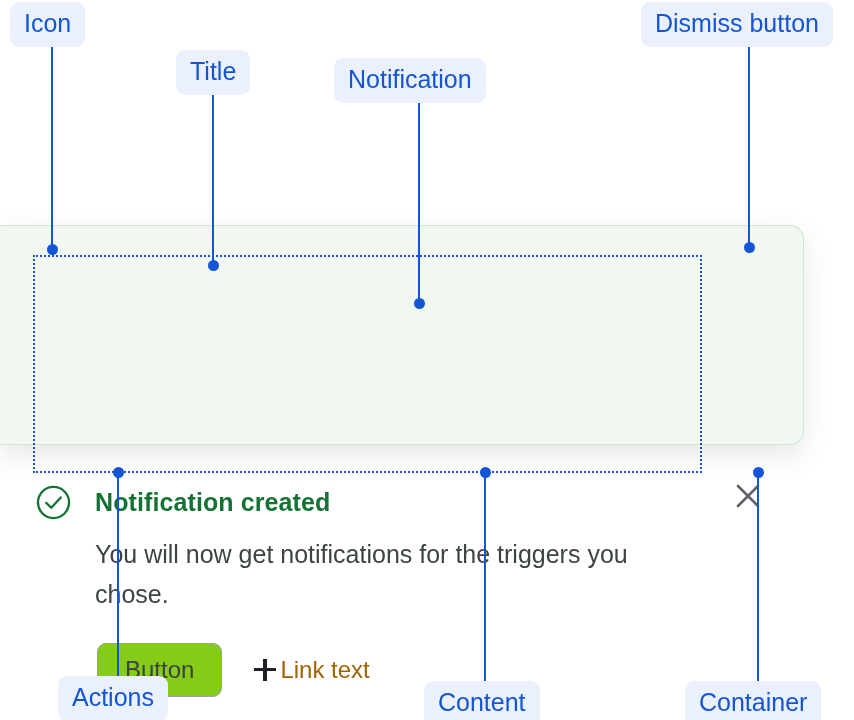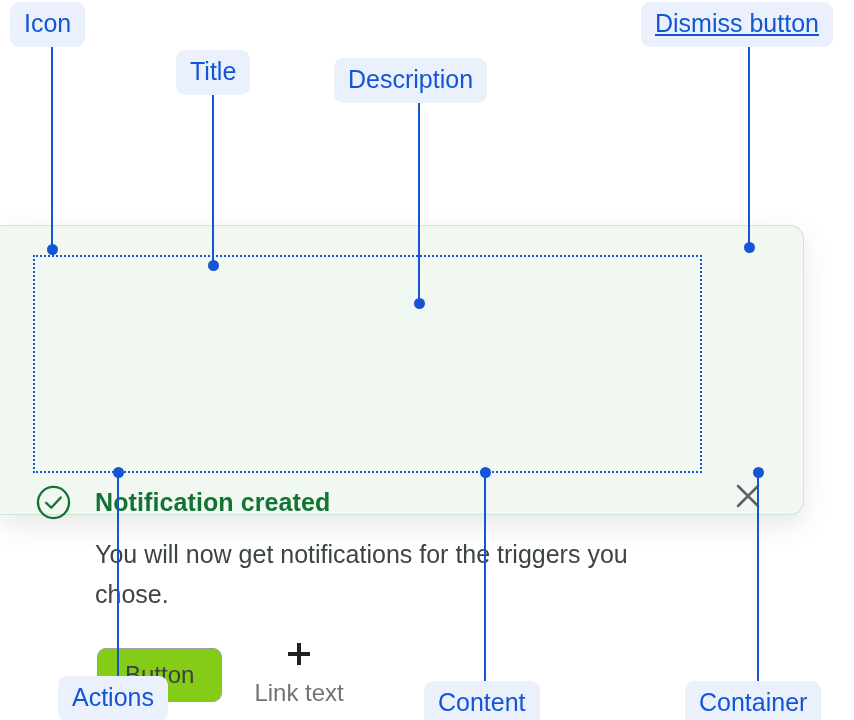--- a/index.html
+++ b/index.html
@@ -49,21 +49,21 @@
     border-radius: 50%;
     background: #1455d6;
   }
 
   
   #alert-container {
     position: absolute;
     left: 0px;
     top: 225px;
     width: 804px;
-    height: 290px;
+    height: 220px;
     background: #f0f8f1;
     border: 1px solid #cfe6d4;
     border-left: none;
     border-radius: 0 14px 14px 0;
     box-sizing: border-box;
     box-shadow: 0 10px 26px rgba(60, 70, 65, 0.13);
   }
 
   
   #content-outline {
@@ -123,25 +123,24 @@
     font-size: 24px;
     font-family: "Liberation Sans", sans-serif;
     padding: 12px 27px;
     line-height: 1.15;
     cursor: pointer;
   }
   #action-link {
     display: flex;
     align-items: center;
     margin-left: 32px;
-    color: #737373;
+    color: #a16207;
     font-size: 24px;
     cursor: pointer;
-    gap: 14px;
-    flex-direction: column;
+    gap: 4px;
   }
   #plus-icon {
     position: relative;
     display: inline-block;
     width: 22px;
     height: 22px;
   }
   #plus-icon::before, #plus-icon::after {
     content: "";
     position: absolute;
@@ -204,20 +203,20 @@
       <div class="leader-dot" style="left: 112.5px; top: 466.5px;"></div>
       <div class="leader" style="left: 484px; top: 472px; height: 209px;"></div>
       <div class="leader-dot" style="left: 479.5px; top: 466.5px;"></div>
       <div class="leader" style="left: 757px; top: 472px; height: 209px;"></div>
       <div class="leader-dot" style="left: 752.5px; top: 466.5px;"></div>
     </div>
 
   <div class="badges">
       <div class="anno-badge" style="left: 10px; top: 2px; text-align: right;">Icon</div>
       <div class="anno-badge" style="left: 176px; top: 18px; margin-top: 32px;">Title</div>
-      <div class="anno-badge" style="left: 334px; top: 58px;">Description</div>
-      <div class="anno-badge" style="left: 641px; top: 2px; text-decoration: underline;">Dismiss button</div>
+      <div class="anno-badge" style="left: 334px; top: 58px;">Notification</div>
+      <div class="anno-badge" style="left: 641px; top: 2px;">Dismiss button</div>
       <div class="anno-badge" style="left: 58px; top: 676px;">Actions</div>
       <div class="anno-badge" style="left: 424px; top: 681px;">Content</div>
       <div class="anno-badge" style="left: 685px; top: 681px;">Container</div>
     </div>
 
 </div>
 
 </body></html>

